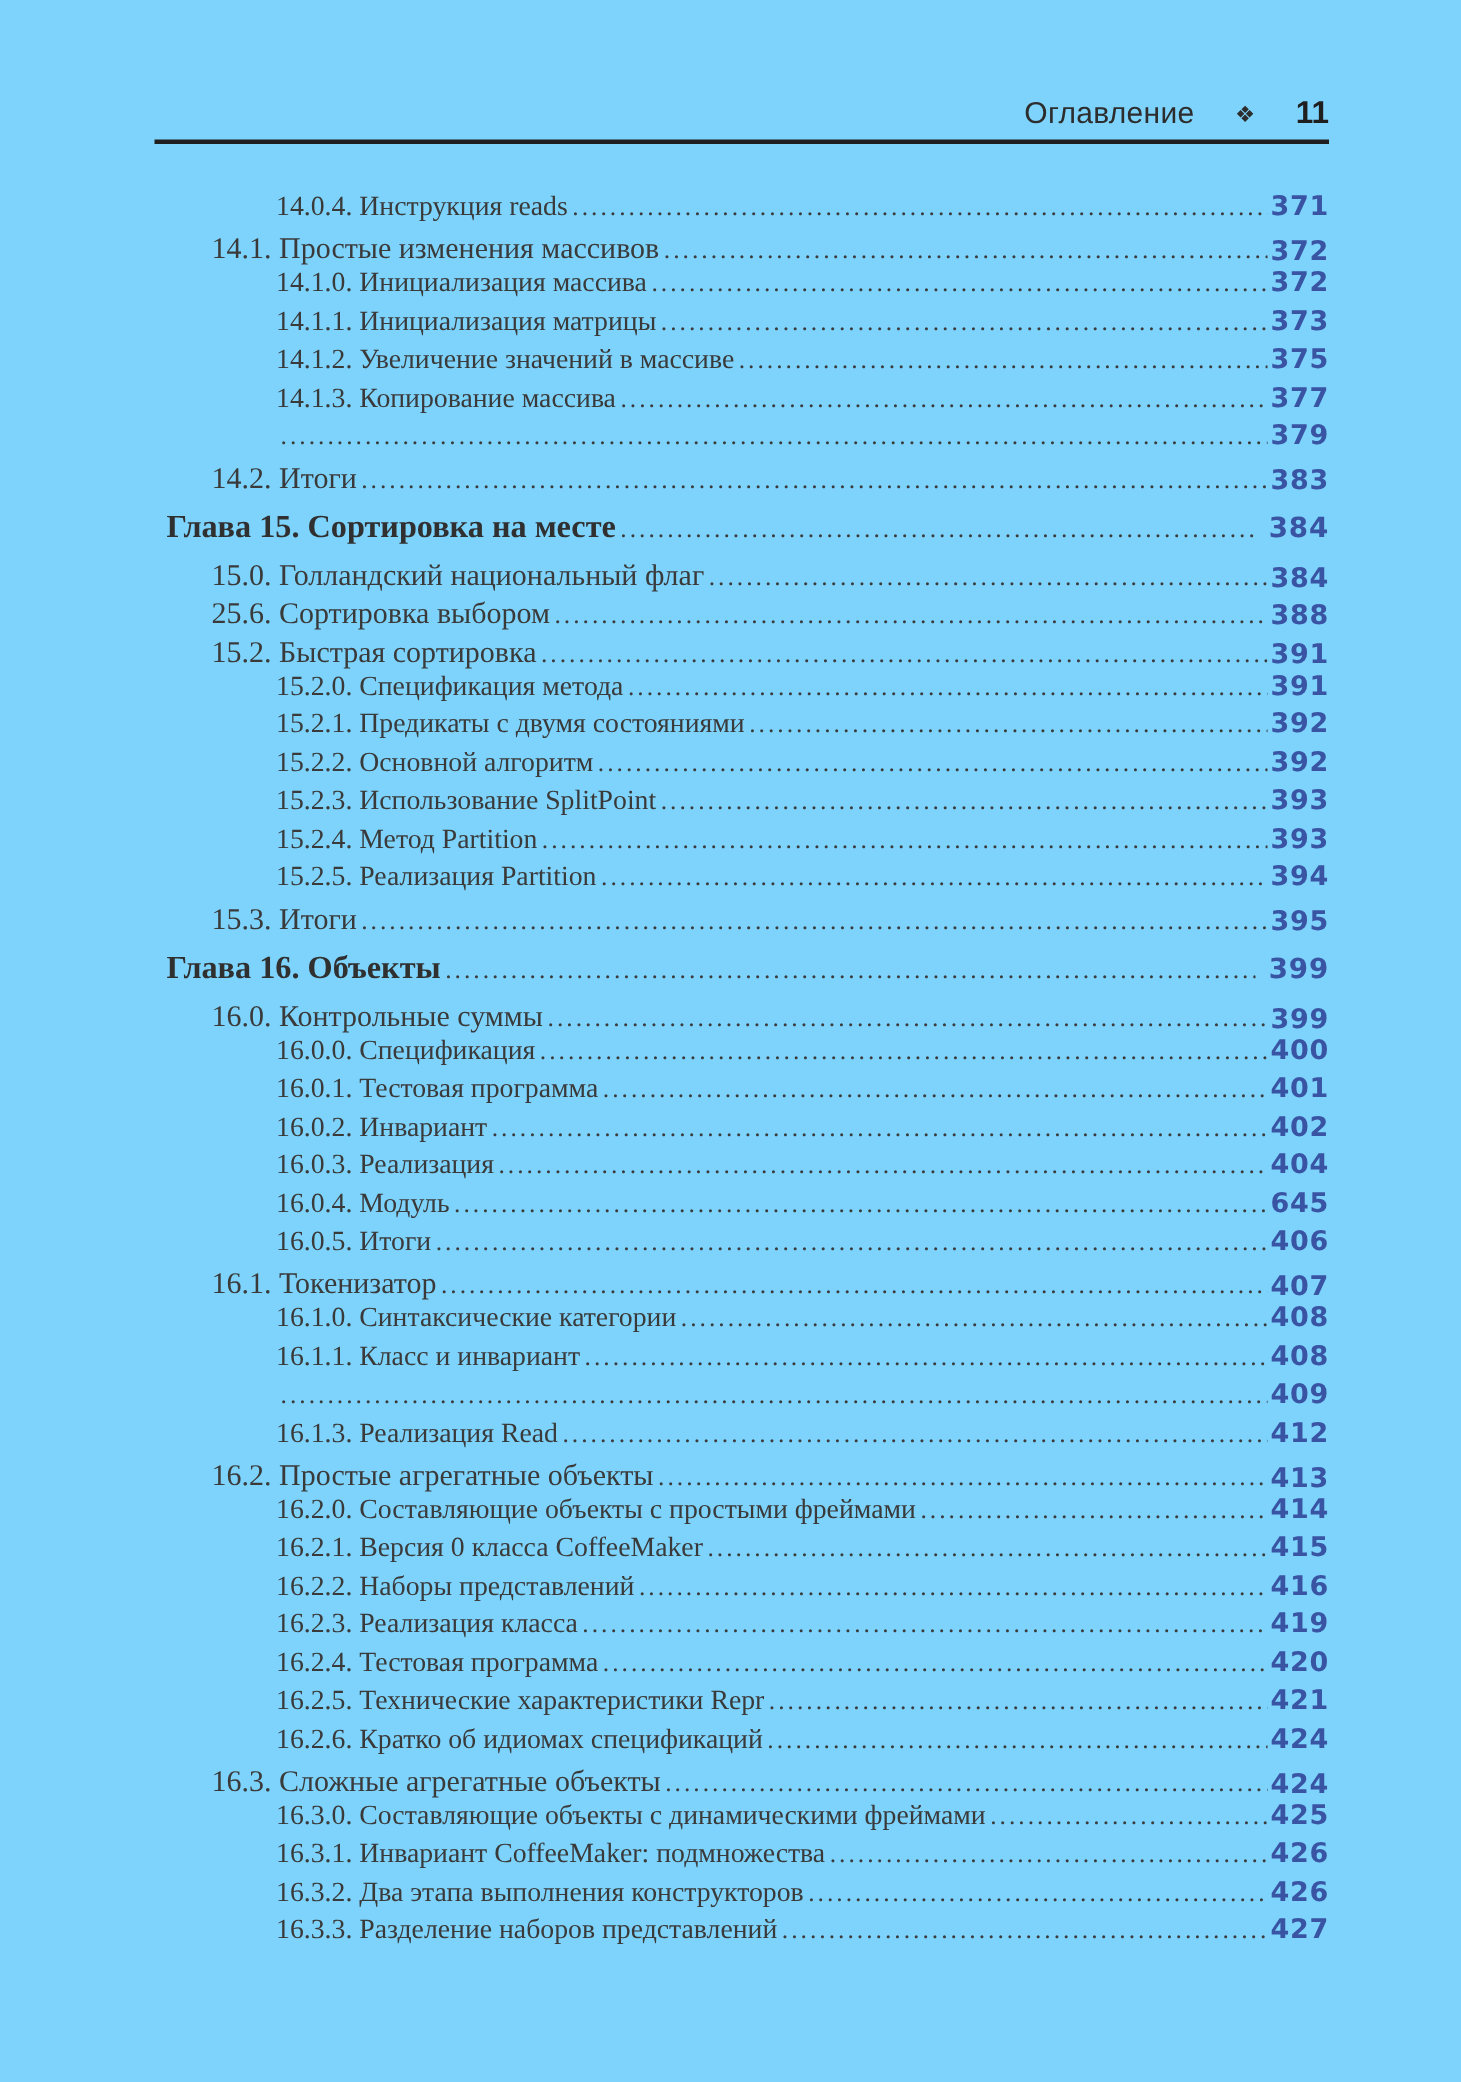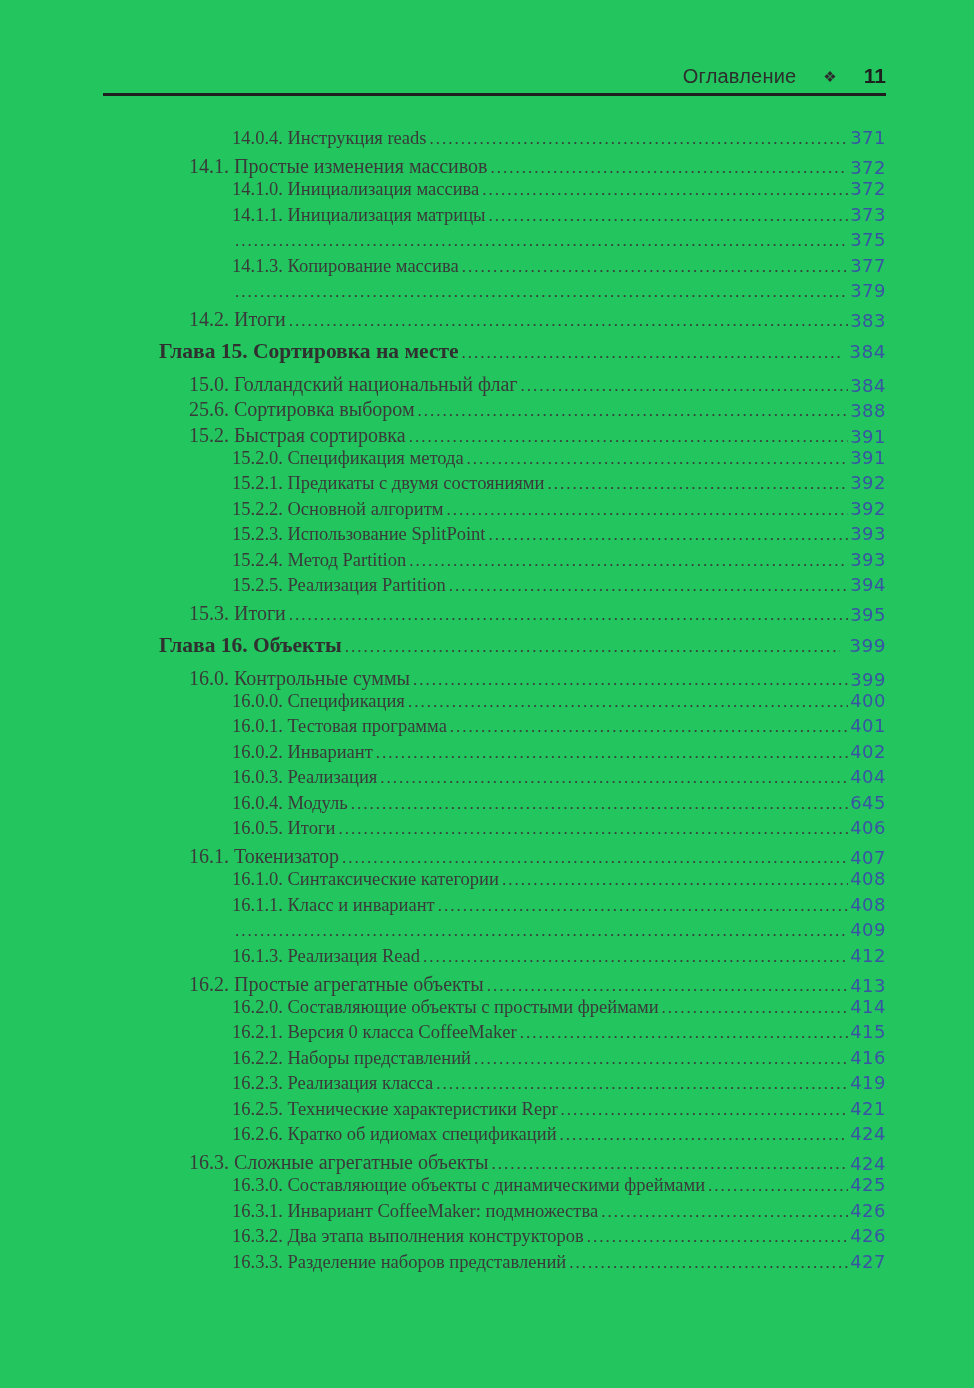--- a/index.html
+++ b/index.html
@@ -4,21 +4,21 @@
 <style>
   html, body {
     margin: 0;
     padding: 0;
     background: #ffffff;
   }
   .page {
     position: relative;
     width: 974px;
     height: 1388px;
-    background: #22c55e;
+    background: #7dd3fc;
     overflow: hidden;
     color: #3a3a3a;
   }
   
   .page-header {
     position: absolute;
     left: 103px;
     width: 783px;
     top: 64px;
   }
@@ -42,21 +42,20 @@
     position: absolute;
     left: 111px;
     width: 775px;
     top: 127px;
     font-family: "Liberation Serif", "DejaVu Serif", serif;
   }
   .toc-row {
     display: flex;
     align-items: baseline;
     height: 25.5px;
-    margin-left: 48px;
   }
   .toc-row.level-1 {
     font-size: 21.5px;
     font-weight: 700;
     color: #303030;
     height: 27px;
     margin-top: 8px;
     margin-bottom: 4px;
   }
   .toc-row.level-2 { padding-left: 30px;  font-size: 20px; align-items: flex-end; }
@@ -72,21 +71,21 @@
     content: "...................................................................................................................................................................................................................";
     font-family: "Liberation Serif", serif;
     font-weight: 400;
     font-size: 17px;
     letter-spacing: 2px;
     color: #3b3b3b;
     padding-left: 3px;
   }
   .toc-page {
     font-family: "DejaVu Sans", "Liberation Sans", sans-serif;
-    font-weight: 400;
+    font-weight: 700;
     font-size: 18px;
     letter-spacing: 0.5px;
     color: #3a54a4;
     padding-left: 2px;
     white-space: nowrap;
   }
   .toc-row.level-1 .toc-page {
     font-size: 18.5px;
     padding-left: 9px;
   }
@@ -120,20 +119,21 @@
         <span class="toc-title">14.1.0. Инициализация массива</span>
         <span class="leader"></span>
         <span class="toc-page">372</span>
       </div>
       <div class="toc-row level-3">
         <span class="toc-title">14.1.1. Инициализация матрицы</span>
         <span class="leader"></span>
         <span class="toc-page">373</span>
       </div>
       <div class="toc-row level-3">
+        <span class="toc-title">14.1.2. Увеличение значений в массиве</span>
         <span class="leader"></span>
         <span class="toc-page">375</span>
       </div>
       <div class="toc-row level-3">
         <span class="toc-title">14.1.3. Копирование массива</span>
         <span class="leader"></span>
         <span class="toc-page">377</span>
       </div>
       <div class="toc-row level-3">
         <span class="leader"></span>
@@ -282,20 +282,25 @@
         <span class="toc-title">16.2.2. Наборы представлений</span>
         <span class="leader"></span>
         <span class="toc-page">416</span>
       </div>
       <div class="toc-row level-3">
         <span class="toc-title">16.2.3. Реализация класса</span>
         <span class="leader"></span>
         <span class="toc-page">419</span>
       </div>
       <div class="toc-row level-3">
+        <span class="toc-title">16.2.4. Тестовая программа</span>
+        <span class="leader"></span>
+        <span class="toc-page">420</span>
+      </div>
+      <div class="toc-row level-3">
         <span class="toc-title">16.2.5. Технические характеристики Repr</span>
         <span class="leader"></span>
         <span class="toc-page">421</span>
       </div>
       <div class="toc-row level-3">
         <span class="toc-title">16.2.6. Кратко об идиомах спецификаций</span>
         <span class="leader"></span>
         <span class="toc-page">424</span>
       </div>
       <div class="toc-row level-2">

